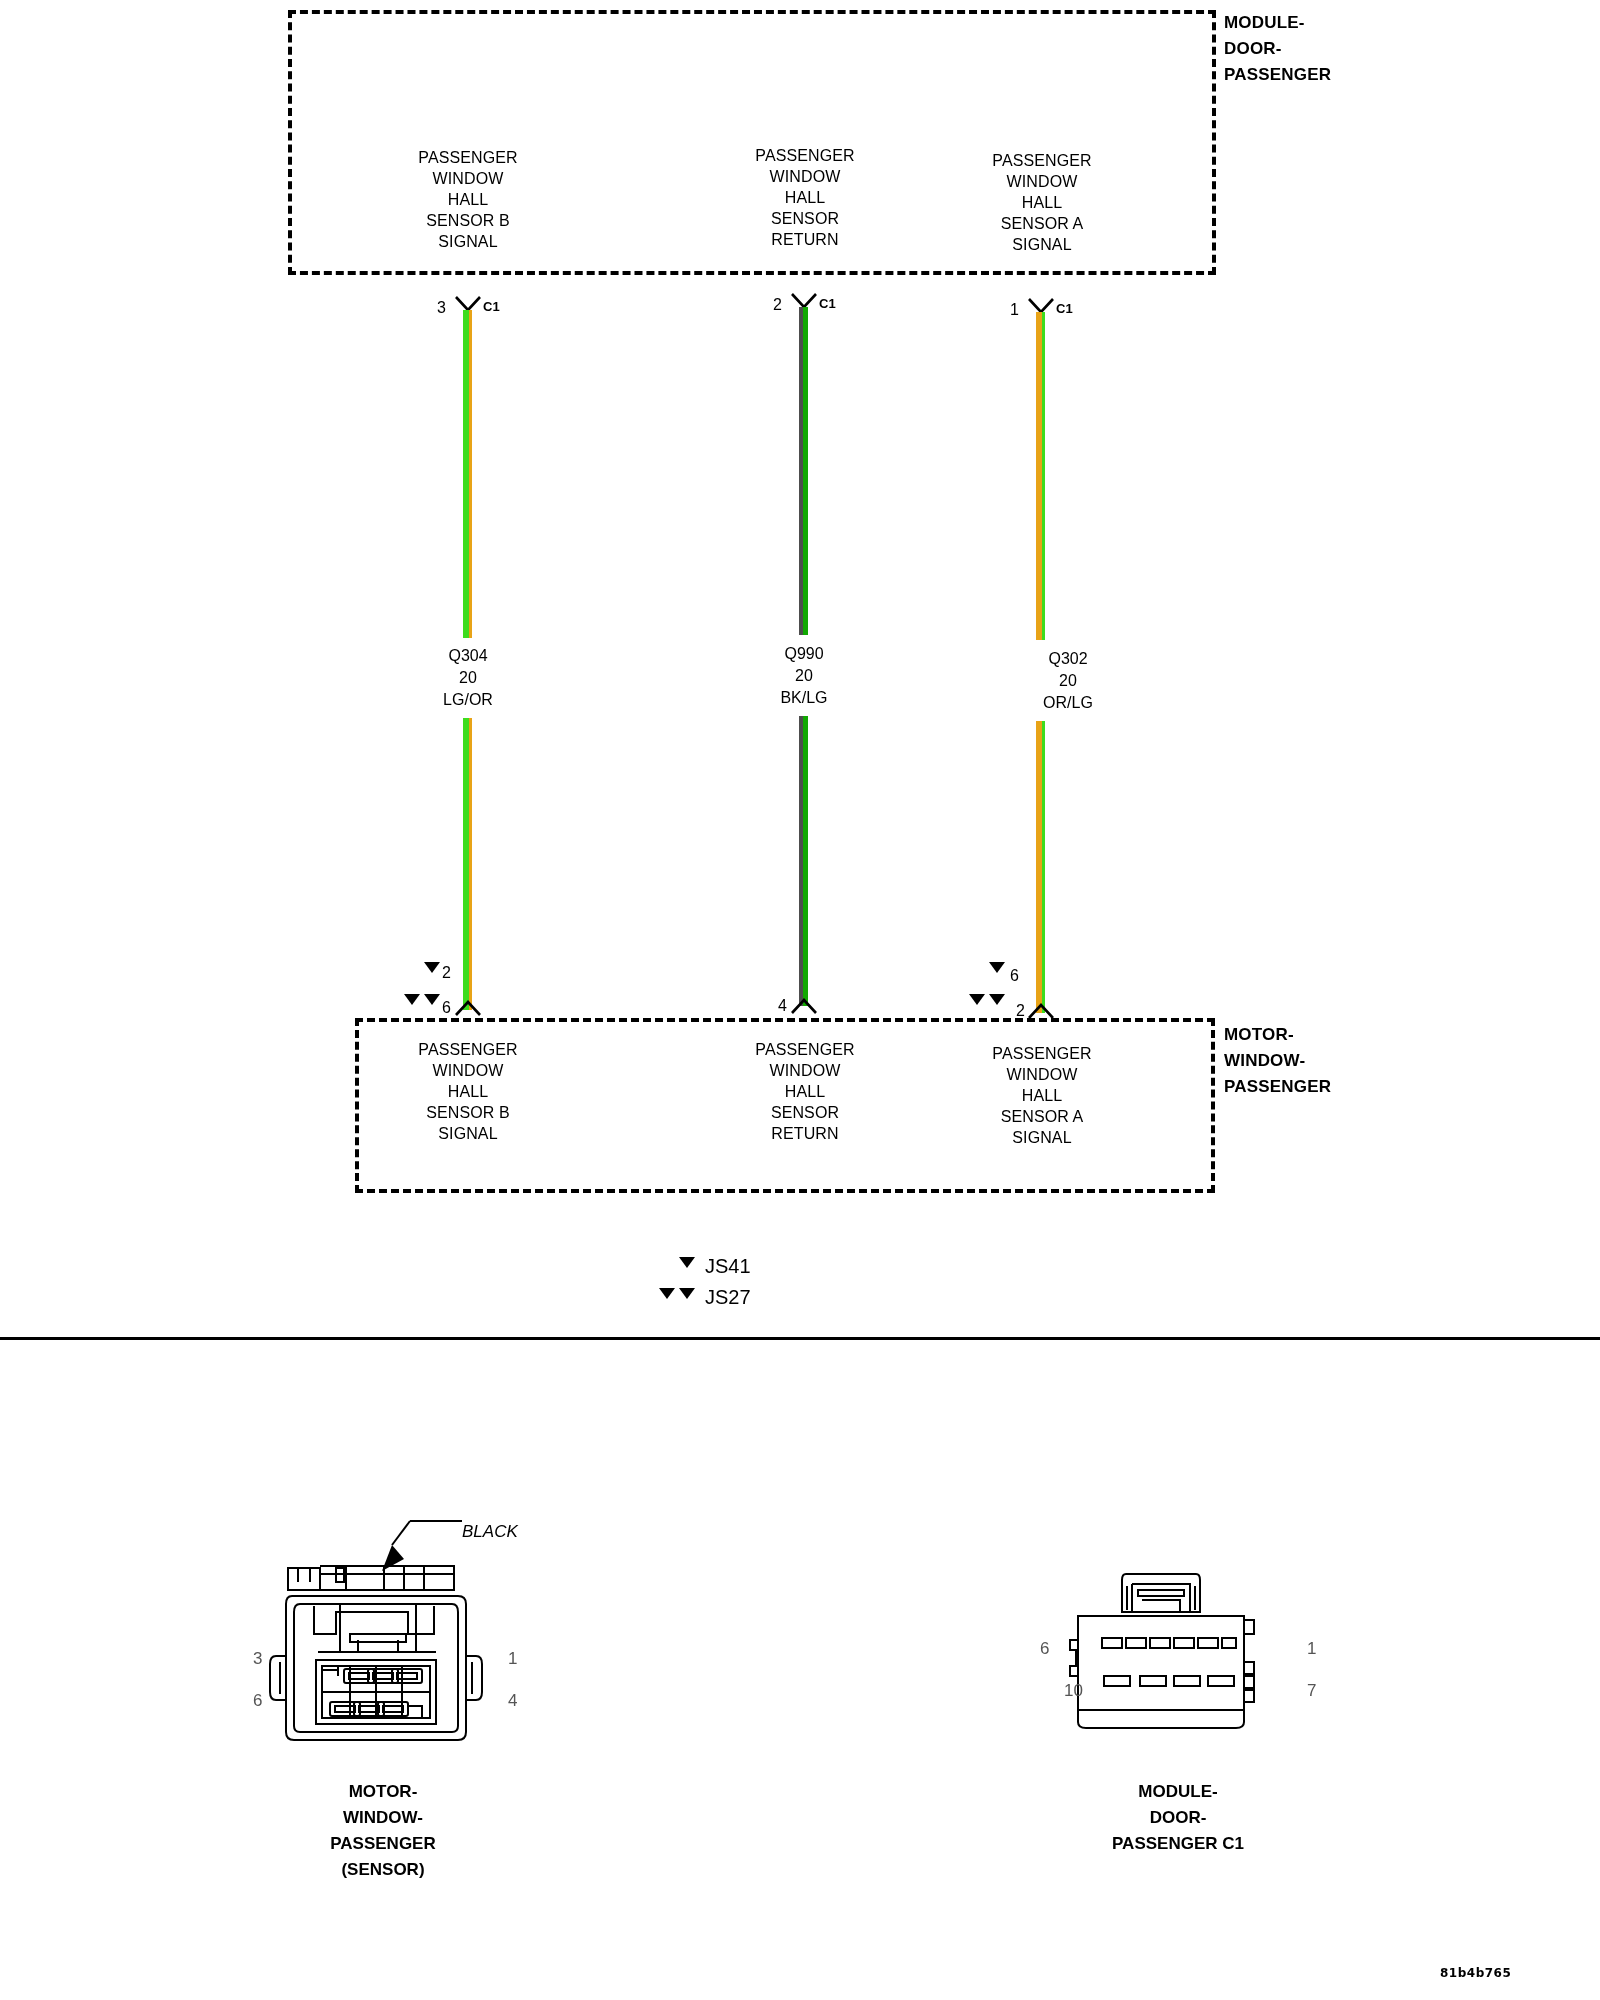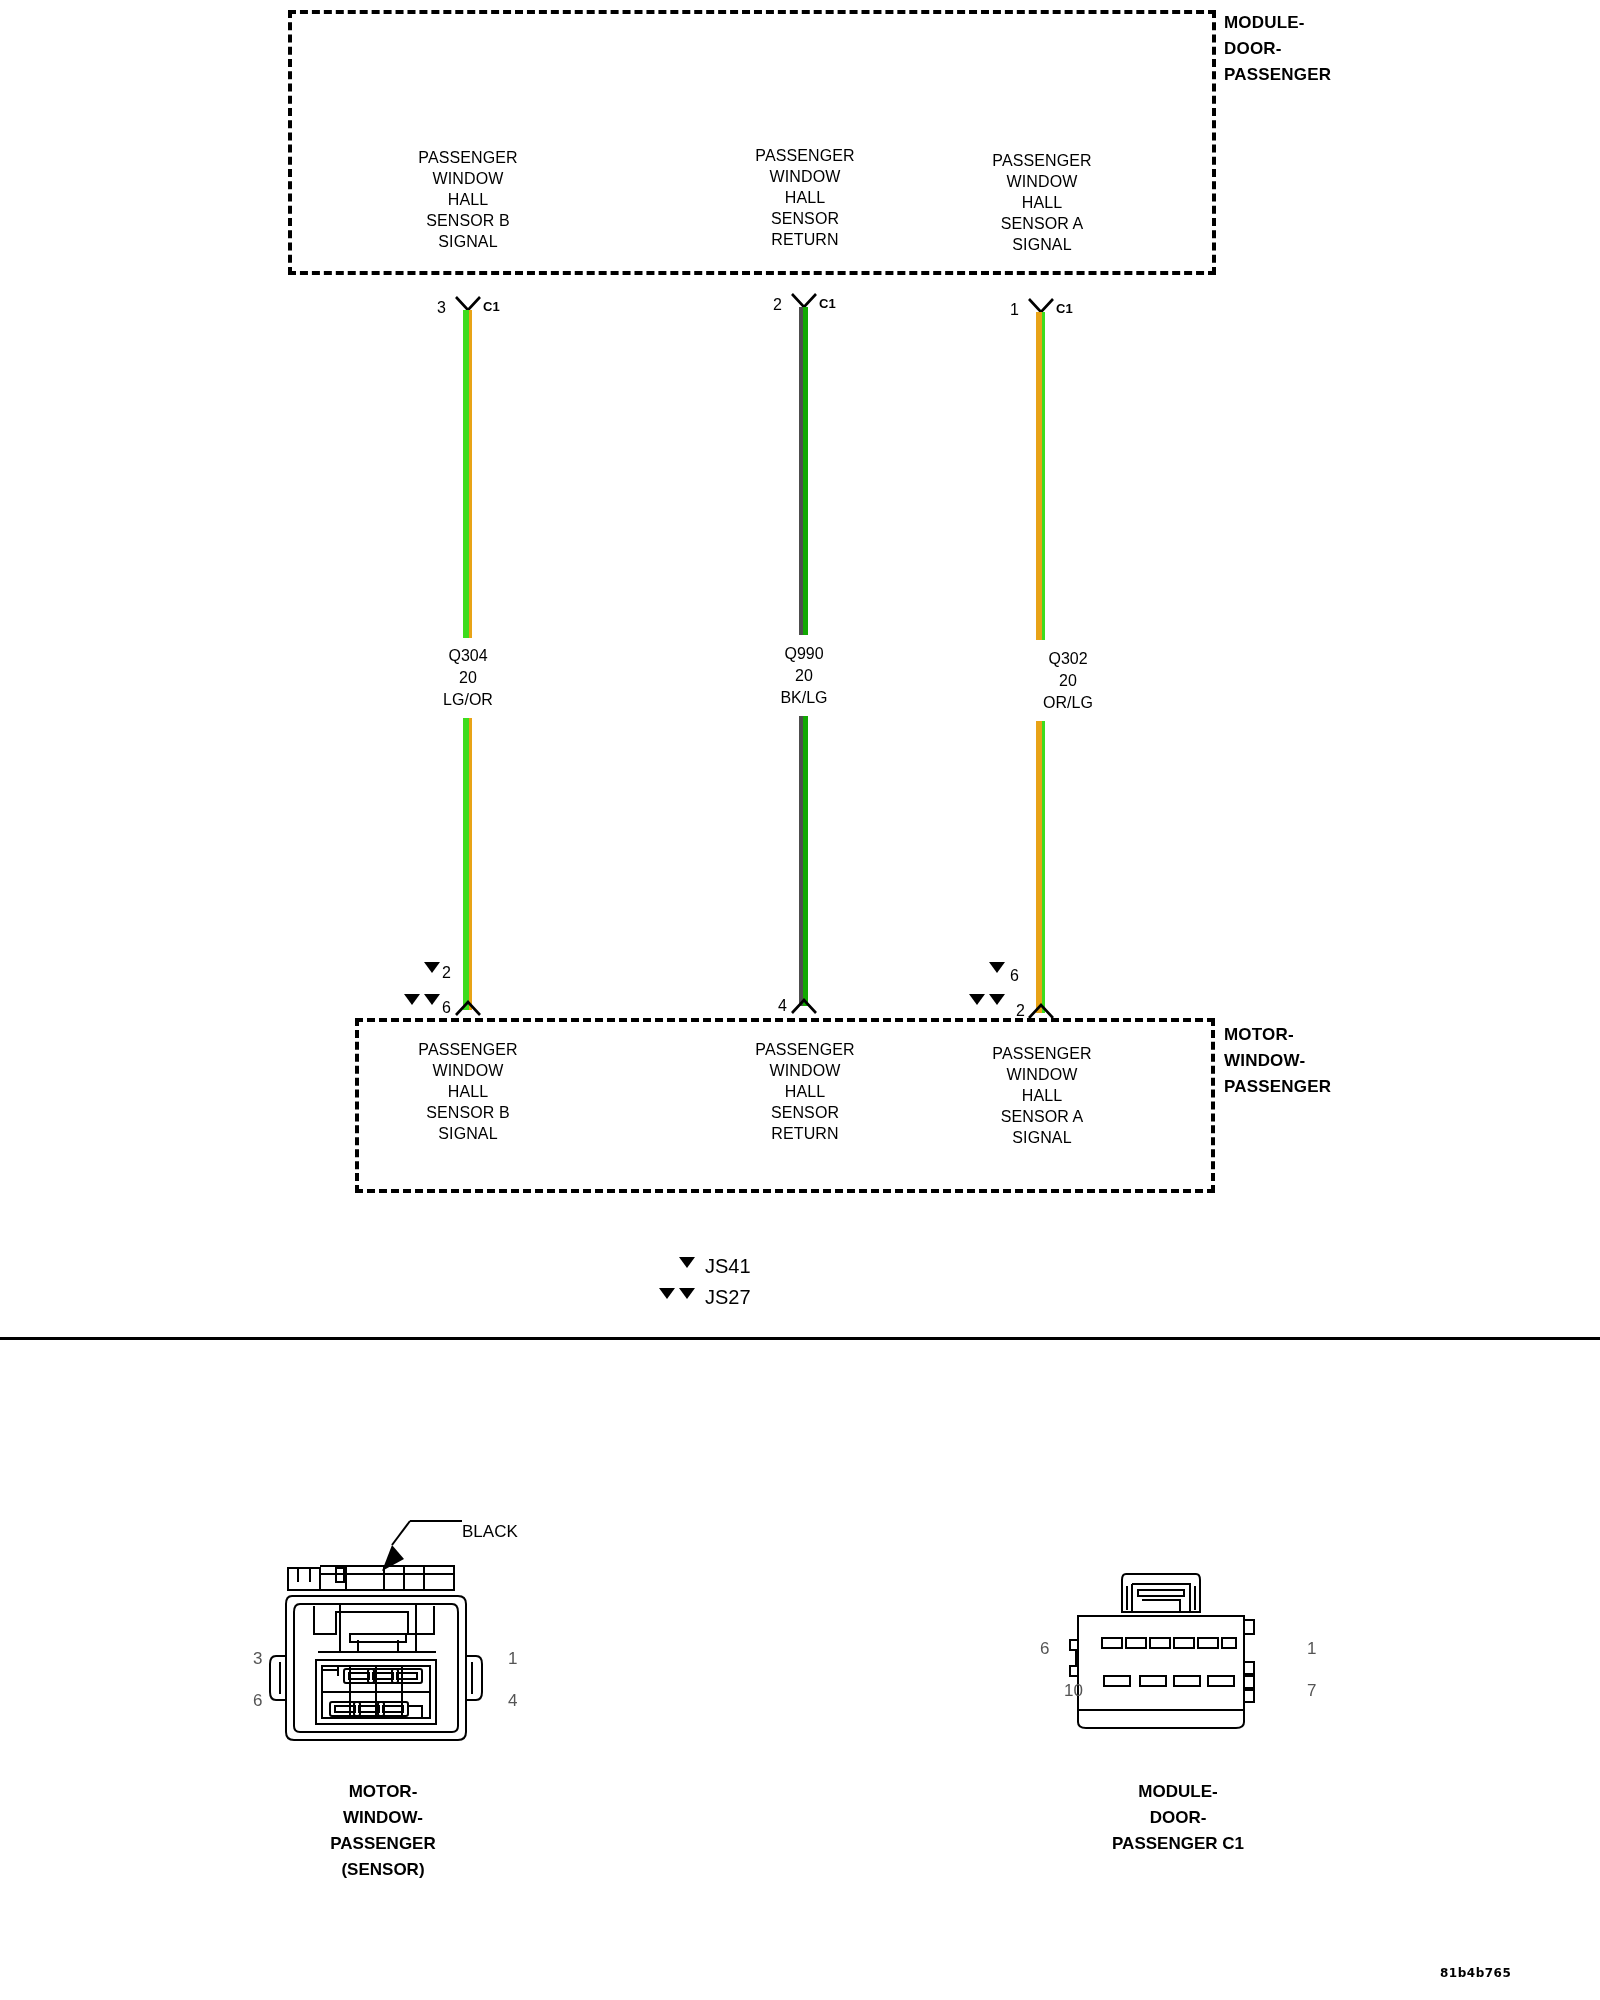--- a/index.html
+++ b/index.html
@@ -287,21 +287,21 @@
 
   <div class="tri" style="left:679px; top:1257px;"></div>
   <div class="legend-row" style="left:705px; top:1258px;">JS41</div>
 
   <div class="tri" style="left:659px; top:1288px;"></div>
   <div class="tri" style="left:679px; top:1288px;"></div>
   <div class="legend-row" style="left:705px; top:1289px;">JS27</div>
 
   <div class="divider" style="left:0px; top:1337px; width:1600px;"></div>
 
-  <div class="black-label" style="left:462px; top:1523px;">BLACK</div>
+  <div class="black-label" style="left:462px; top:1523px;font-style:italic;">BLACK</div>
 
   <svg class="abs" style="left:370px; top:1515px; width:100px; height:70px;" viewBox="0 0 100 70">
     <line x1="92" y1="6" x2="40" y2="6" stroke="#000" stroke-width="2"></line>
     <line x1="40" y1="6" x2="22" y2="30" stroke="#000" stroke-width="2"></line>
     <polygon points="22,30 12,56 34,44" fill="#000"></polygon>
   </svg>
 
   <svg class="abs" style="left:258px; top:1556px; width:240px; height:200px;" viewBox="0 0 240 200">
     <g fill="none" stroke="#000" stroke-width="2">
 

